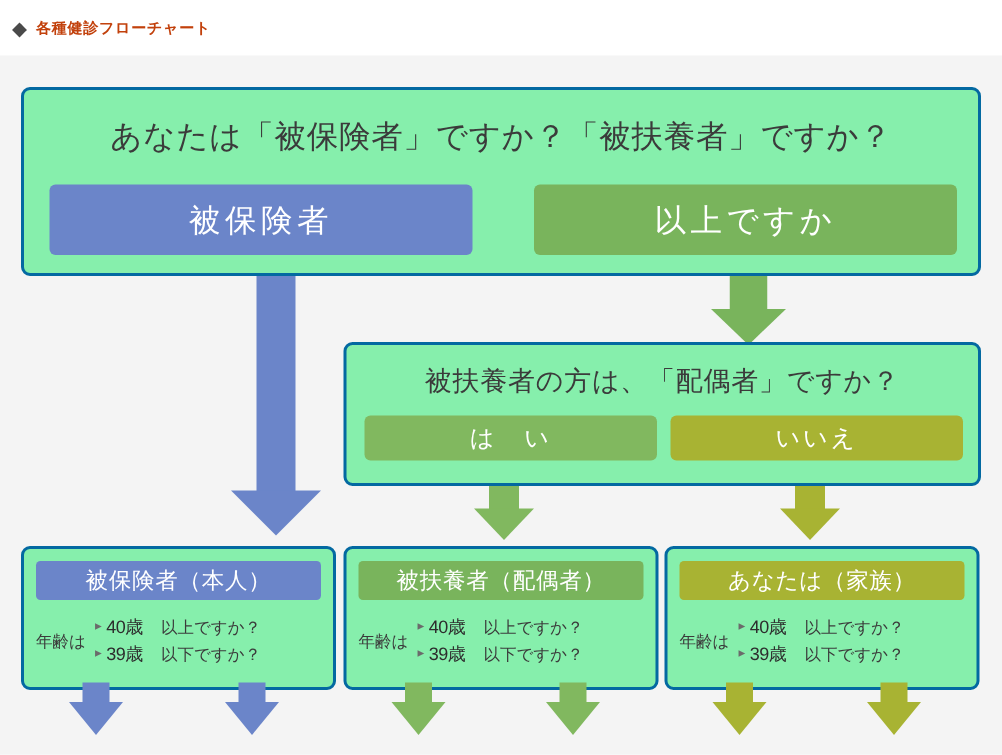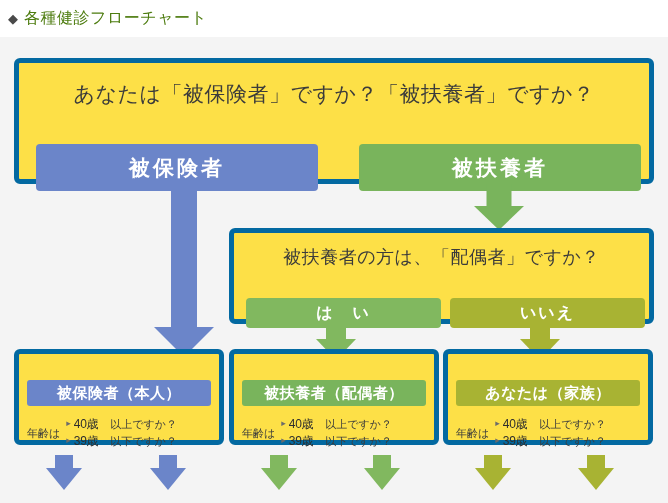--- a/index.html
+++ b/index.html
@@ -26,57 +26,57 @@
     box-sizing: border-box;
     padding-left: 8px;
   }
   .diamond {
     color: #4a4a4a;
     font-size: 13px;
     line-height: 1;
     margin-right: 6px;
   }
   .title-text {
-    color: #4d7c0f;
-    font-size: 16px;
+    color: #c2410c;
+    font-size: 10px;
     letter-spacing: 0.5px;
     white-space: nowrap;
+    font-weight: bold;
   }
 
   
   #flow-canvas {
     position: absolute;
     left: 0; top: 37px;
     width: 668px; height: 466px;
     background: #f4f4f4;
   }
 
   
   .panel {
     position: absolute;
-    background: #fde047;
-    border: 5px solid #0369a1;
+    background: #86efac;
+    border: 2px solid #0369a1;
     border-radius: 6px;
     box-sizing: border-box;
   }
   .question {
     text-align: center;
     color: #3b3b3b;
     white-space: nowrap;
   }
   .btn {
     border-radius: 4px;
     color: #ffffff;
     display: flex;
     align-items: center;
     justify-content: center;
     box-sizing: border-box;
     white-space: nowrap;
-    font-weight: bold;
-    margin-top: 18px;
+    font-weight: normal;
   }
 
   
   #panel-insured-question {
     left: 14px; top: 21px;
     width: 640px; height: 126px;
   }
   #panel-insured-question .question {
     margin-top: 17px;
     font-size: 21px;
@@ -122,21 +122,21 @@
     left: 216px; top: 47px;
     width: 195px; height: 30px;
     background: #a8b333;
     font-size: 16px;
     letter-spacing: 2px;
   }
 
   
   .result-card {
     position: absolute;
-    top: 312px;
+    top: 327px;
     width: 210px;
     height: 96px;
     padding: 8px;
   }
   #card-insured-self  { left: 14px; }
   #card-dep-spouse    { left: 229px; }
   #card-dep-family    { left: 443px; }
 
   .card-head {
     height: 26px;
@@ -253,21 +253,21 @@
 <div id="page-title">
   <span class="diamond">◆</span>
   <span class="title-text">各種健診フローチャート</span>
 </div>
 
 <div id="flow-canvas">
 
   <div class="panel" id="panel-insured-question">
     <div class="question">あなたは「被保険者」ですか？「被扶養者」ですか？</div>
     <div class="btn" id="btn-insured">被保険者</div>
-    <div class="btn" id="btn-dependent">被扶養者</div>
+    <div class="btn" id="btn-dependent">以上ですか</div>
   </div>
 
   <div class="arrow" id="arrow-insured-trunk">
     <div class="shaft"></div>
     <div class="head"></div>
   </div>
   <div class="arrow" id="arrow-dependent-to-spouse">
     <div class="shaft"></div>
     <div class="head"></div>
   </div>

